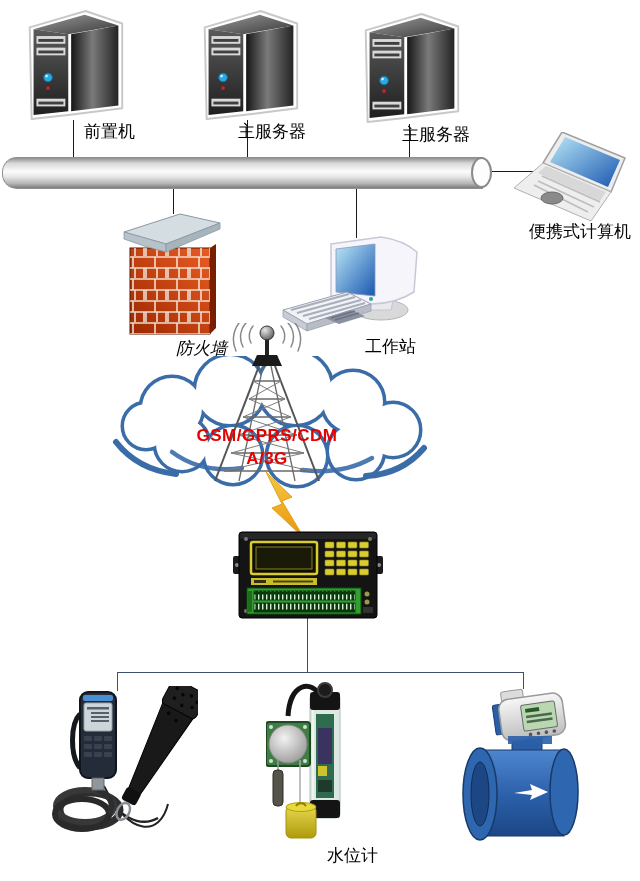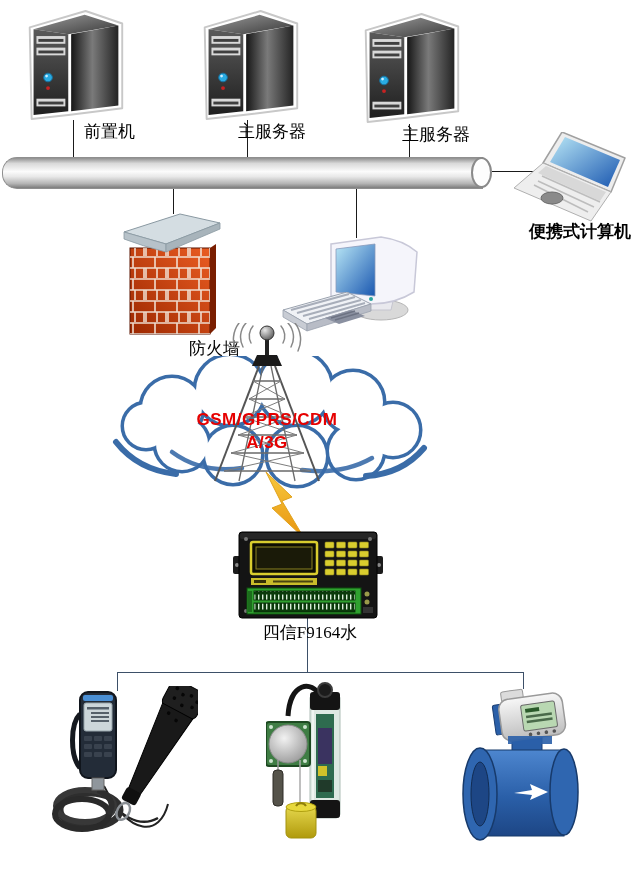--- a/index.html
+++ b/index.html
@@ -3,21 +3,21 @@
 <meta charset="utf-8">
 <style>
   html,body{margin:0;padding:0;background:#fff;}
   .stage{position:relative;width:640px;height:881px;background:#ffffff;overflow:hidden;
          font-family:"Liberation Sans",sans-serif;}
   .abs{position:absolute;}
   .ln{position:absolute;background:#1a1a1a;}
   .ln-blue{position:absolute;background:#3d5068;}
   .lbl{position:absolute;font:17px "Liberation Serif",serif;color:#000;text-align:right;white-space:nowrap;}
   .lbl2{position:absolute;font:17px "Liberation Serif",serif;color:#000;text-align:center;line-height:22px;}
-  .cloud-text{position:absolute;left:150px;top:408px;width:234px;text-align:center;
+  .cloud-text{position:absolute;left:150px;top:424px;width:234px;text-align:center;
               font:bold 17px "Liberation Sans",sans-serif;color:#e60000;line-height:23px;letter-spacing:.5px;}
   .pipe{position:absolute;left:2px;top:157px;width:480px;height:30px;
         border:1px solid #8f8f8f;border-right:none;border-radius:15px 0 0 15px;
         background:linear-gradient(180deg,#8f8f8f 0%,#d9d9d9 18%,#fbfbfb 45%,#e8e8e8 62%,#b5b5b5 85%,#7d7d7d 100%);}
   .pipe-cap{position:absolute;left:471px;top:157px;width:21px;height:31px;border-radius:50%;
             border:2px solid #8a8a8a;background:#fdfdfd;box-sizing:border-box;}
   svg{display:block;}
 </style>
 </head>
 <body>
@@ -155,53 +155,54 @@
   <div class="abs" style="left:512px;top:132px;">
     <svg width="116" height="90" viewBox="0 0 116 90">
       <polygon points="50,0 113,26 99,60 31,31" fill="#ededed" stroke="#a0a0a0" stroke-width="1.5" stroke-linejoin="round"></polygon>
       <polygon points="53,5 108,28 96,55 38,30" fill="url(#gScreenBlue)"></polygon>
       <polygon points="31,31 99,60 79,89 2,56" fill="#eeeeee" stroke="#b0b0b0" stroke-linejoin="round"></polygon>
       <polygon points="34,34 94,60 88,69 26,41" fill="#d8d8d8"></polygon>
       <path d="M30,44 L88,70 M26,49 L82,75 M22,53 L76,80" stroke="#bdbdbd" stroke-width="1.5" fill="none"></path>
       <ellipse cx="40" cy="66" rx="11" ry="6" fill="#8a8a8a" stroke="#6a6a6a"></ellipse>
     </svg>
   </div>
-  <div class="lbl" style="left:511px;top:220px;width:120px;font-weight:bold;">便携式计算机</div>
+  <div class="lbl" style="left:511px;top:220px;width:120px;">便携式计算机</div>
 
   <div class="abs" style="left:122px;top:212px;">
     <svg width="100" height="126" viewBox="0 0 100 126">
       <rect x="8" y="36" width="80" height="86" fill="url(#gBrick)" stroke="#5a1400" stroke-width="1"></rect>
       <rect x="8" y="36" width="80" height="86" fill="url(#pBrick)" opacity="0.9"></rect>
       <polygon points="88,36 94,32 94,116 88,122" fill="#7a1e00"></polygon>
       <polygon points="2,20 58,2 98,11 44,32" fill="#d4dde2" stroke="#8a99a2" stroke-linejoin="round"></polygon>
       <path d="M2,20 L44,32 L44,40 Q20,34 2,27 Z" fill="#b7c2c9" stroke="#8a99a2" stroke-width="0.8"></path>
       <path d="M44,32 L98,11 L98,17 L44,40 Z" fill="#a8b4bb" stroke="#8a99a2" stroke-width="0.8"></path>
     </svg>
   </div>
-  <div class="lbl" style="left:120px;top:337px;width:120px;">防火墙</div>
+  <div class="lbl" style="left:107px;top:337px;width:120px;font-style:italic;">防火墙</div>
 
   <div class="abs" style="left:325px;top:234px;">
     <svg width="100" height="88" viewBox="0 0 100 88">
       <ellipse cx="56" cy="76" rx="27" ry="10" fill="#d9d9d9" stroke="#b5b5b5"></ellipse>
       <polygon points="40,58 70,58 66,76 42,76" fill="#e9e9ee" stroke="#c5c5cf"></polygon>
       <path d="M6,10 L56,3 Q78,6 92,18 L89,58 Q70,70 46,70 L6,62 Z" fill="#f5f5fb" stroke="#c8c8d8" stroke-width="1.5"></path>
       <polygon points="11,15 50,10 50,62 11,58" fill="url(#gScreenBlue)" stroke="#8899bb" stroke-width="0.8"></polygon>
       <circle cx="46" cy="65" r="2" fill="#2aa5a0"></circle>
     </svg>
   </div>
   <div class="abs" style="left:281px;top:292px;">
     <svg width="92" height="48" viewBox="0 0 92 48">
       <polygon points="2,18 66,0 90,12 26,32" fill="#f0f2f6" stroke="#9aa2ae" stroke-linejoin="round"></polygon>
       <polygon points="2,18 26,32 26,39 2,25" fill="#c8ccd4" stroke="#9aa2ae" stroke-width="0.8"></polygon>
       <polygon points="26,32 90,12 90,19 26,39" fill="#b8bcc6" stroke="#9aa2ae" stroke-width="0.8"></polygon>
       <path d="M10,18 L68,2 M16,21 L74,5 M22,24 L80,8 M28,27 L84,11" stroke="#a8aeba" stroke-width="2" fill="none"></path>
       <polygon points="44,26 70,18 84,24 58,32" fill="#8a90a0"></polygon>
       <path d="M50,26 L74,19 M54,28 L78,21" stroke="#6d7383" stroke-width="1.5"></path>
     </svg>
   </div>
+  <div class="lbl" style="left:296px;top:335px;width:120px;">工作站</div>
 
   <div class="abs" style="left:110px;top:356px;">
     <svg width="320" height="134" viewBox="0 0 320 134">
       <g stroke="#3a6ca8" stroke-width="7" fill="none">
         <circle cx="62" cy="52" r="30"></circle>
           <circle cx="120" cy="34" r="34"></circle>
           <circle cx="185" cy="32" r="36"></circle>
         <circle cx="243" cy="46" r="30"></circle>
           <circle cx="283" cy="74" r="26"></circle>
           <circle cx="246" cy="95" r="27"></circle>
@@ -304,21 +305,20 @@
       <rect x="14" y="58" width="114" height="26" fill="#2fa12f" stroke="#0d4d0d"></rect>
       <rect x="15" y="61" width="4" height="21" fill="#1d6d1d"></rect>
       <rect x="21" y="61" width="101" height="9" fill="url(#pTerm)" stroke="#062a06" stroke-width="0.8"></rect>
       <rect x="21" y="73" width="101" height="9" fill="url(#pTerm)" stroke="#062a06" stroke-width="0.8"></rect>
       <circle cx="134" cy="64" r="2.5" fill="#9a9a4a"></circle>
         <circle cx="134" cy="72" r="2.5" fill="#9a9a4a"></circle>
       <rect x="130" y="77" width="10" height="6" fill="#333"></rect>
     </svg>
   </div>
   <div class="lbl2" style="left:230px;top:622px;width:160px;">
-    <div>四信F9164水</div>
   </div>
 
   <div class="abs" style="left:38px;top:686px;">
     <svg width="160" height="162" viewBox="0 0 160 162">
       <path d="M42,28 C32,38 32,70 42,82" stroke="#15191f" stroke-width="5" fill="none"></path>
       <path d="M62,100 C80,132 102,142 120,132" stroke="#222" stroke-width="2.5" fill="none"></path>
       <path d="M66,100 C92,152 122,150 130,118" stroke="#222" stroke-width="2" fill="none"></path>
       <ellipse cx="52" cy="124" rx="30" ry="17" stroke="#2e2e2e" stroke-width="7" fill="none"></ellipse>
       <ellipse cx="47" cy="120" rx="29" ry="16" stroke="#383838" stroke-width="6" fill="none"></ellipse>
       <ellipse cx="44" cy="128" rx="27" ry="15" stroke="#2a2a2a" stroke-width="6" fill="none"></ellipse>
@@ -381,20 +381,21 @@
         <circle cx="39" cy="81" r="2" fill="#cde3cf"></circle>
       <circle cx="22" cy="64" r="19" fill="url(#gDisc)" stroke="#8a8a8a"></circle>
       <line x1="12" y1="80" x2="12" y2="92" stroke="#9a9a9a" stroke-width="1.5"></line>
       <line x1="34" y1="80" x2="34" y2="126" stroke="#aaaaaa" stroke-width="1.5"></line>
       <rect x="7" y="90" width="10" height="36" rx="4" fill="#55534a" stroke="#2e2c26"></rect>
       <rect x="20" y="126" width="30" height="32" rx="5" fill="url(#gFloat)" stroke="#a3920e"></rect>
       <ellipse cx="35" cy="127" rx="15" ry="4.5" fill="#e7d83c" stroke="#b0a010"></ellipse>
       <path d="M30,126 A6 6 0 0 1 40,126" stroke="#8f7f08" stroke-width="2" fill="none"></path>
     </svg>
   </div>
+  <div class="lbl" style="left:258px;top:844px;width:120px;">水位计</div>
 
   <div class="abs" style="left:460px;top:686px;">
     <svg width="124" height="158" viewBox="0 0 124 158">
       <rect x="52" y="44" width="30" height="32" fill="#2a5fa8" stroke="#1b3f74"></rect>
       <rect x="44" y="66" width="46" height="9" rx="2" fill="#2f66b0" stroke="#1b3f74"></rect>
       <rect x="20" y="64" width="84" height="86" fill="url(#gBarrel)" stroke="#173a6b"></rect>
       <ellipse cx="104" cy="106" rx="14" ry="43" fill="#2f66b0" stroke="#173a6b" stroke-width="1.5"></ellipse>
       <ellipse cx="20" cy="108" rx="17" ry="46" fill="#2f66b0" stroke="#173a6b" stroke-width="1.5"></ellipse>
       <ellipse cx="20" cy="108" rx="9" ry="32" fill="#1d4685" stroke="#122c52"></ellipse>
       <polygon points="54,107 72,104 70,98 88,106 70,114 72,109" fill="#ffffff"></polygon>

